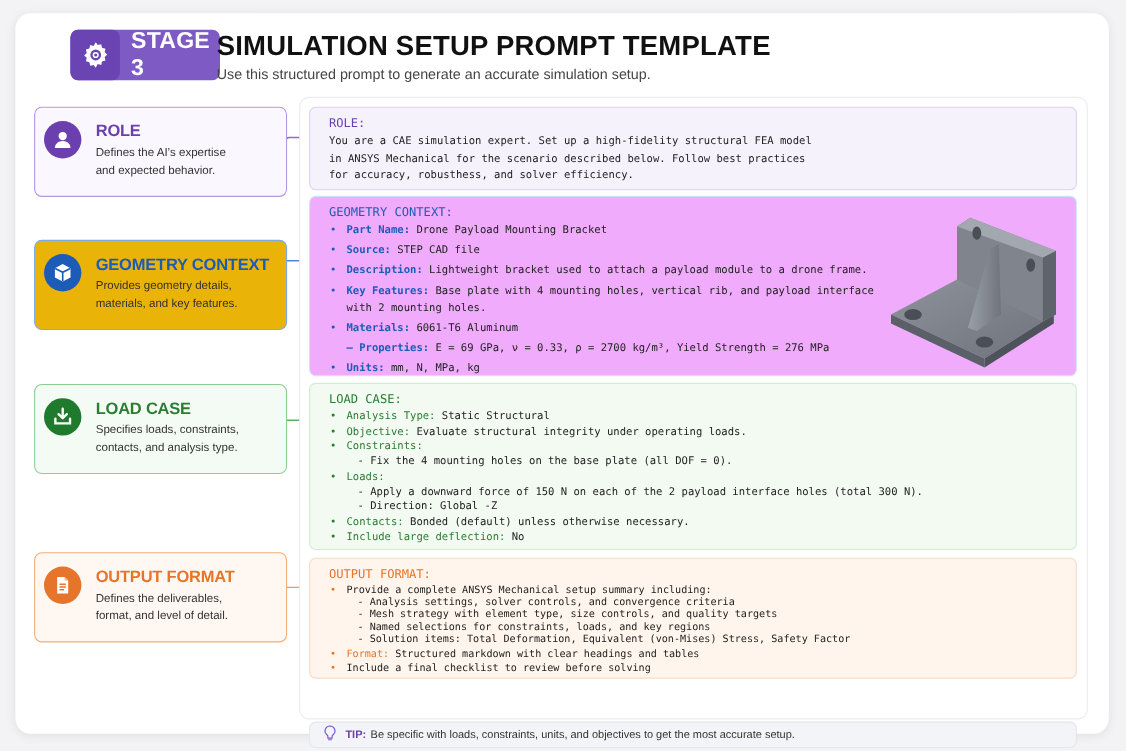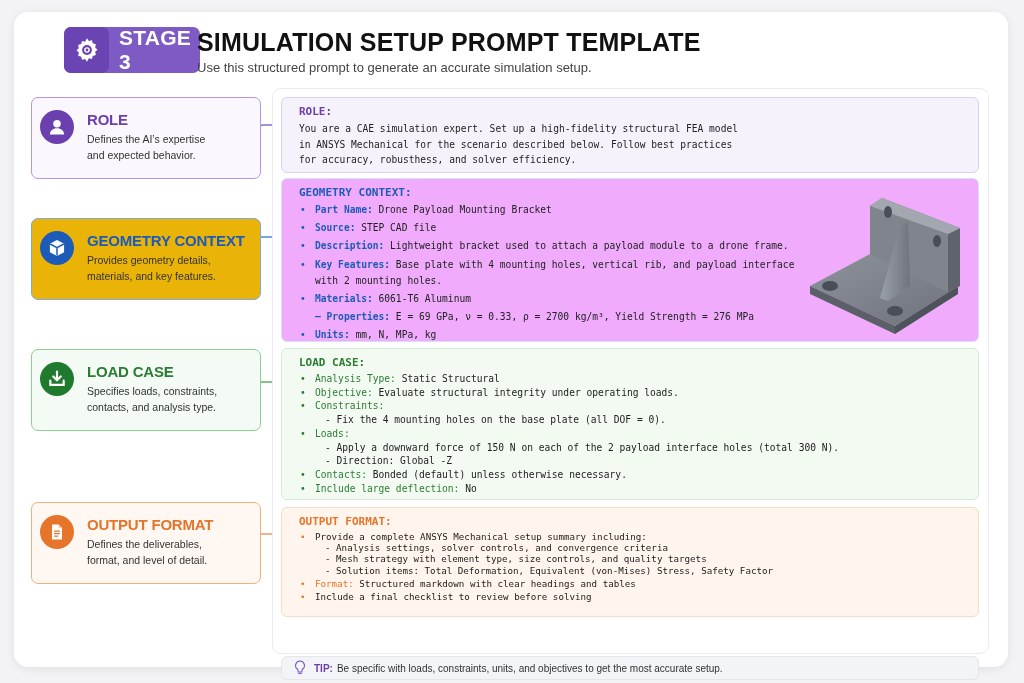--- a/index.html
+++ b/index.html
@@ -58,21 +58,21 @@
   
   .right-wrap {
     position: absolute; left: 272px; top: 88px; width: 717px; height: 566px;
     border: 1px solid #ececf0; border-radius: 9px; background: #fff;
   }
   .section {
     position: absolute; left: 281px; width: 698px; border-radius: 6px; border: 1px solid;
     padding: 7px 0 0 17px;
     font-family: "DejaVu Sans Mono", "Liberation Mono", monospace; font-size: 9.6px; color: #222;
   }
-  .section .head { font-weight: bold; font-size: 11px; margin-bottom: 3px; }
+  .section .head { font-weight: normal; font-size: 11px; margin-bottom: 3px; }
   .sec-role { top: 97px; height: 76px; background: #f6f2fc; border-color: #ddd0f2; }
   .sec-role .head { color: #6b3fae; }
   .sec-role .body { line-height: 15.5px; }
   .sec-geo { top: 178px; height: 164px; background: #f0abfc; border-color: #d2e2f6; }
   .sec-geo .head { color: #1d5bb8; }
   .sec-geo ul { list-style: none; }
   .sec-geo li { line-height: 16px; margin-bottom: 2.2px; position: relative; padding-left: 16px; width: 500px; }
   .sec-geo li::before { content: "•"; position: absolute; left: 1px; color: #1d5bb8; }
   .sec-geo li.sub { padding-left: 16px; }
   .sec-geo li.sub::before { content: ""; }
@@ -257,20 +257,21 @@
     <li><span class="k">Include large deflection:</span><span> No</span></li>
   </ul>
 </div>
 
 <div class="section sec-out">
   <div class="head">OUTPUT FORMAT:</div>
   <ul>
     <li><span class="k"></span><span>Provide a complete ANSYS Mechanical setup summary including:</span></li>
     <li class="sub">- Analysis settings, solver controls, and convergence criteria</li>
     <li class="sub">- Mesh strategy with element type, size controls, and quality targets</li>
+    <li class="sub">- Named selections for constraints, loads, and key regions</li>
     <li class="sub">- Solution items: Total Deformation, Equivalent (von-Mises) Stress, Safety Factor</li>
     <li class="gap"><span class="k">Format:</span><span> Structured markdown with clear headings and tables</span></li>
     <li class="gap"><span class="k"></span><span>Include a final checklist to review before solving</span></li>
   </ul>
 </div>
 
 <div class="tip">
   <span>
     <svg width="12" height="15" viewBox="0 0 12 15">
         <path d="M6 1a4.5 4.5 0 0 0-2.8 8c.6.5.9 1.1.9 1.8V12h3.8v-1.2c0-.7.3-1.3.9-1.8A4.5 4.5 0 0 0 6 1z" fill="none" stroke="#7d5ac4" stroke-width="1.1"></path>

